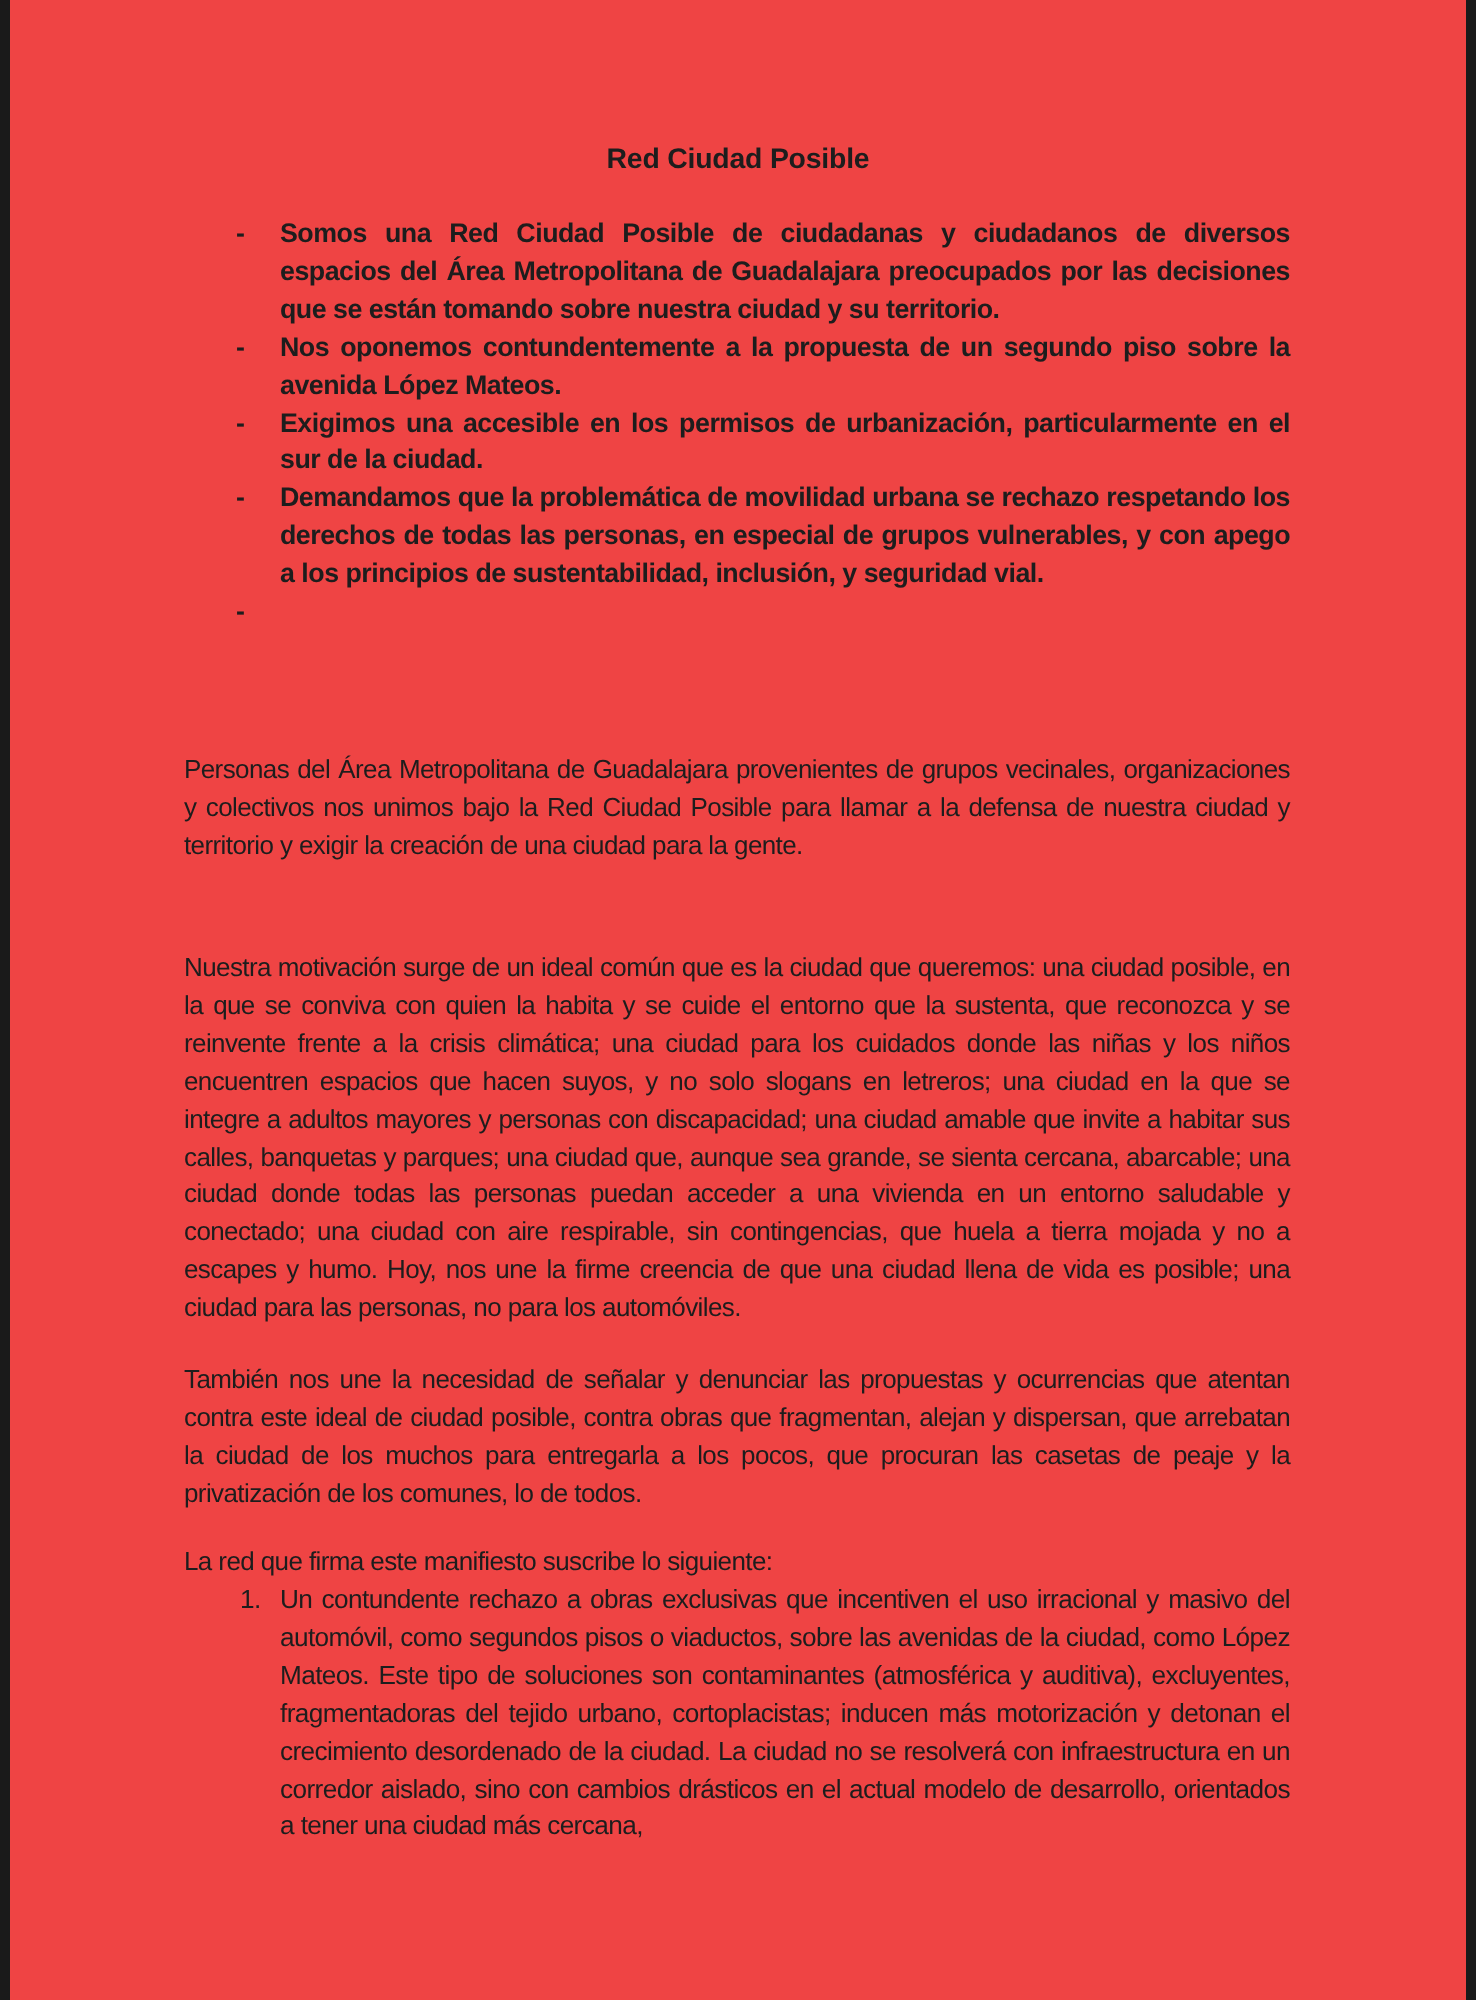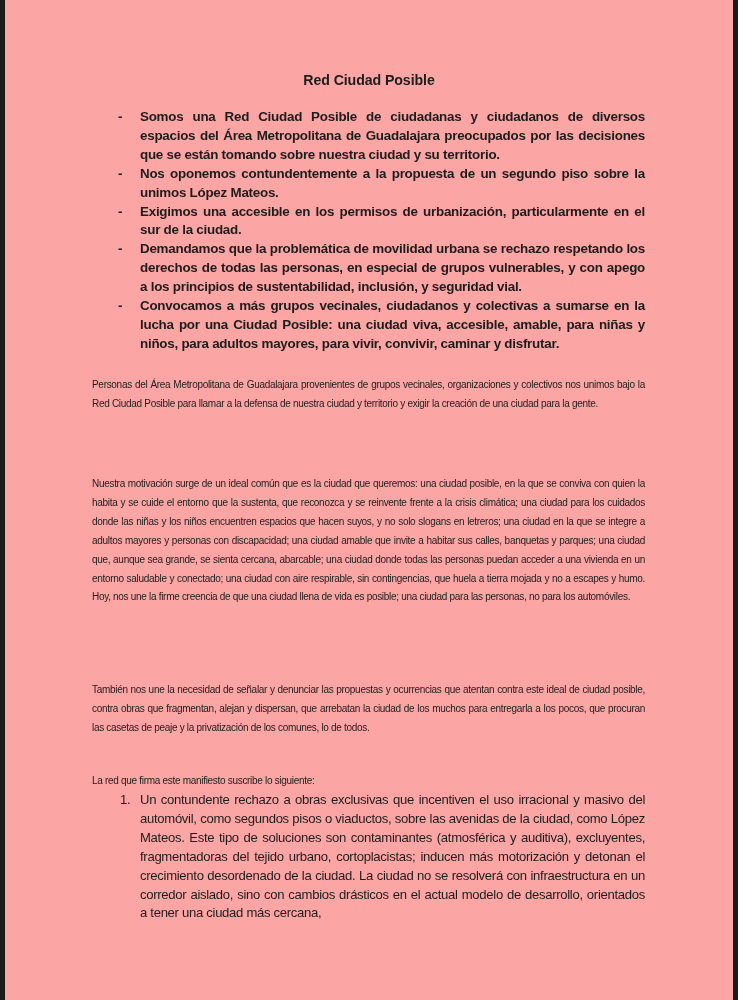--- a/index.html
+++ b/index.html
@@ -12,21 +12,21 @@
       height: 1000px;
       overflow: hidden;
       position: relative;
     }
     .page {
       position: absolute;
       left: 5px;
       top: 0;
       width: 728px;
       height: 1000px;
-      background: #fca5a5;
+      background: #ef4444;
       color: #1d1d1d;
       font-family: "Liberation Sans", sans-serif;
     }
     .title {
       position: absolute;
       top: 72px;
       left: 0;
       width: 728px;
       text-align: center;
       font-weight: bold;
@@ -56,21 +56,21 @@
     .bullets .dash {
       position: absolute;
       left: 3px;
       top: 0;
     }
     .para {
       position: absolute;
       left: 87px;
       width: 553px;
       margin: 0;
-      font-size: 10px;
+      font-size: 13px;
       line-height: 18.9px;
       text-align: justify;
       letter-spacing: -0.3px;
     }
     .p1 { top: 376px; }
     .p2 { top: 475px; }
     .p3 { top: 681px; }
     .p4 { top: 772px; }
     .numlist {
       position: absolute;
@@ -102,33 +102,32 @@
 
   <div class="title">Red Ciudad Posible</div>
 
   <ul class="bullets">
     <li>
       <span class="dash">-</span>
       <span>Somos una Red Ciudad Posible de ciudadanas y ciudadanos de diversos espacios del Área Metropolitana de Guadalajara preocupados por las decisiones que se están tomando sobre nuestra ciudad y su territorio.</span>
     </li>
     <li>
       <span class="dash">-</span>
-      <span>Nos oponemos contundentemente a la propuesta de un segundo piso sobre la unimos López Mateos.</span>
+      <span>Nos oponemos contundentemente a la propuesta de un segundo piso sobre la avenida López Mateos.</span>
     </li>
     <li>
       <span class="dash">-</span>
       <span>Exigimos una accesible en los permisos de urbanización, particularmente en el sur de la ciudad.</span>
     </li>
     <li>
       <span class="dash">-</span>
       <span>Demandamos  que la problemática de movilidad urbana se rechazo respetando los derechos de todas las personas, en especial de grupos vulnerables, y con apego a los principios de sustentabilidad, inclusión, y seguridad vial.</span>
     </li>
     <li>
       <span class="dash">-</span>
-      <span>Convocamos a más grupos vecinales, ciudadanos y colectivas a sumarse en la lucha por una Ciudad Posible: una ciudad viva, accesible, amable, para niñas y niños, para adultos mayores, para vivir, convivir, caminar y disfrutar.</span>
     </li>
   </ul>
 
   <p class="para p1">Personas del Área Metropolitana de Guadalajara provenientes de grupos vecinales, organizaciones y colectivos nos unimos bajo la Red Ciudad Posible para llamar a la defensa de nuestra ciudad y territorio y exigir la creación de una ciudad para la gente.</p>
   <p class="para p2">Nuestra motivación surge de un ideal común que es la ciudad que queremos: una ciudad posible, en la que se conviva con quien la habita y se cuide el entorno que la sustenta, que reconozca y se reinvente frente a la crisis climática; una ciudad para los cuidados donde las niñas y los niños encuentren espacios que hacen suyos, y no solo slogans en letreros; una ciudad en la que se integre a adultos mayores y personas con discapacidad; una ciudad amable que invite a habitar sus calles, banquetas y parques; una ciudad que, aunque sea grande, se sienta cercana, abarcable; una ciudad donde todas las personas puedan acceder a una vivienda en un entorno saludable y conectado; una ciudad con aire respirable, sin contingencias, que huela a tierra mojada y no a escapes y humo. Hoy, nos une la firme creencia de que una ciudad llena de vida es posible; una ciudad para las personas, no para los automóviles.</p>
   <p class="para p4">La red que firma este manifiesto suscribe lo siguiente:</p>
   <p class="para p3">También nos une la necesidad de señalar y denunciar las propuestas y ocurrencias que atentan contra este ideal de ciudad posible, contra obras que fragmentan, alejan y dispersan, que arrebatan la ciudad de los muchos para entregarla a los pocos, que procuran las casetas de peaje y la privatización de los comunes, lo de todos.</p>
 
   <ol class="numlist">
     <li>

